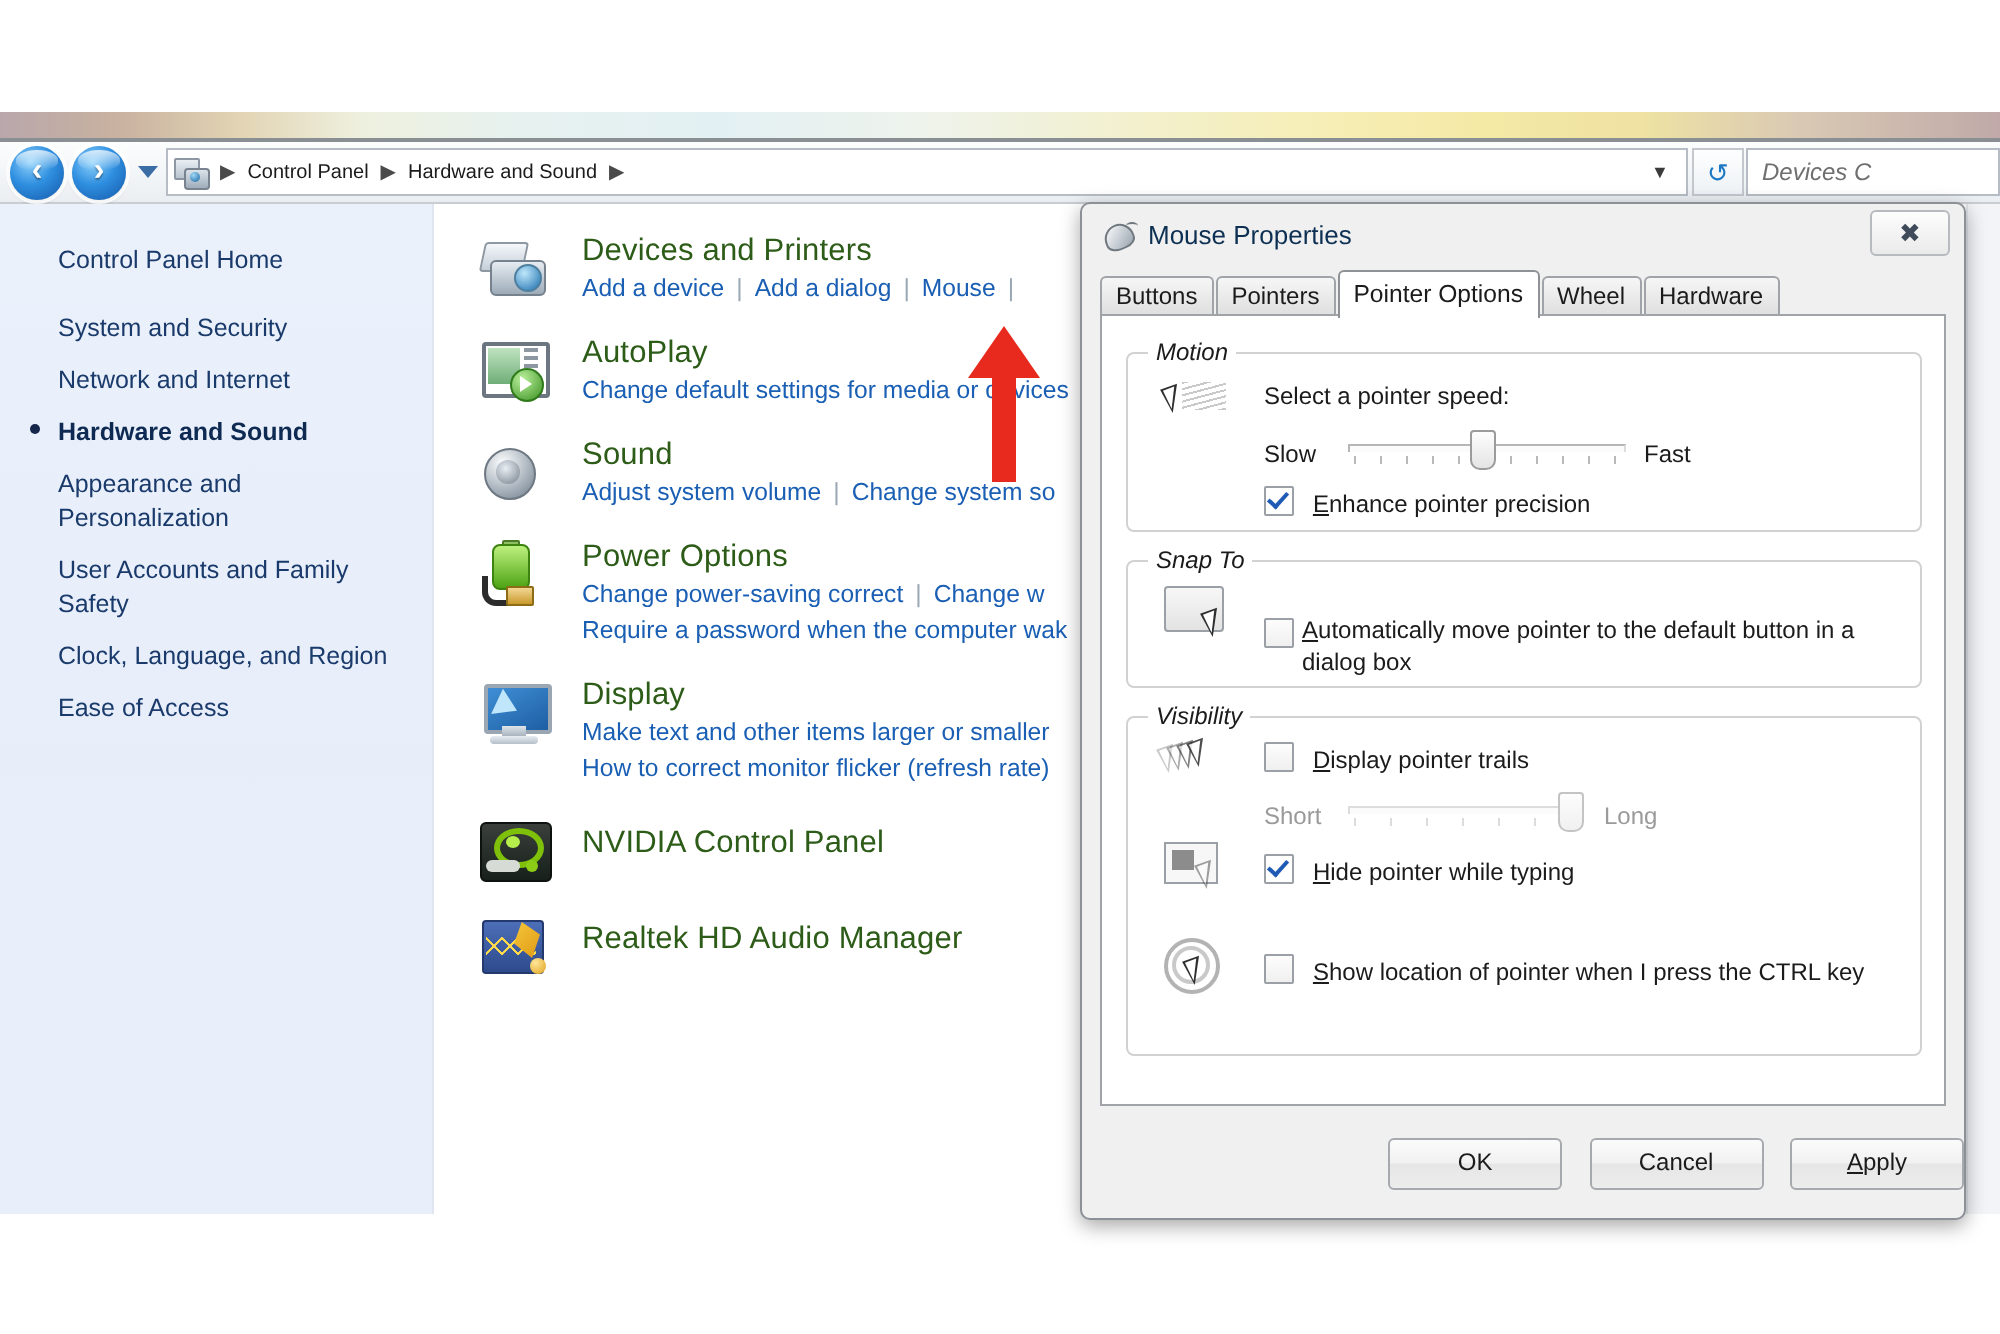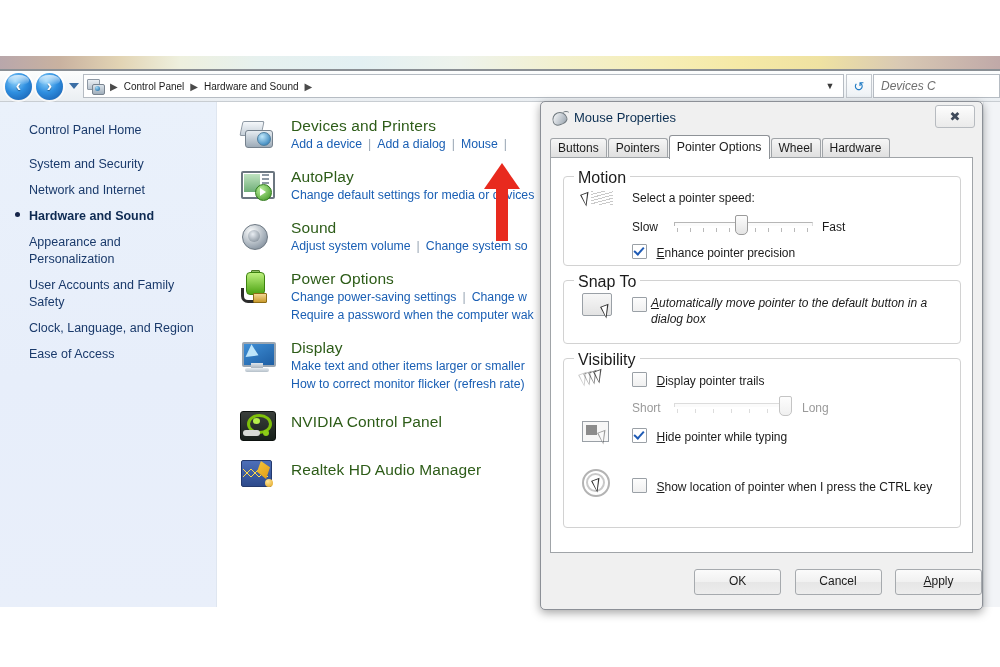--- a/index.html
+++ b/index.html
@@ -222,21 +222,21 @@
   .tabpanel {
     position:absolute; left:9px; top:55px; width:421px; height:394px;
     background:#fff; border:1px solid #a0a4a8;
   }
 
   .group {
     position:absolute; border:1px solid #d2d2d2; border-radius:4px;
   }
   .group > .legend {
     position:absolute; left:10px; top:-8px; background:#fff;
-    padding:0 4px; font-size:16px; color:#1b1b1b;
+    padding:0 4px; font-size:12px; color:#1b1b1b;font-style:italic;
   }
   .g-motion { left:12px; top:18px; width:396px; height:88px; }
   .g-snap   { left:12px; top:122px; width:396px; height:62px; }
   .g-vis    { left:12px; top:200px; width:396px; height:168px; }
 
   .lbl { font-size:12px; color:#1b1b1b; }
   .lbl u { text-decoration: underline; }
   .lbl.dis { color:#9a9a9a; }
 
   .cbx {
@@ -433,21 +433,21 @@
           <div class="cat">
             <div class="ico ic-power">
               <div class="b2"></div>
                 <div class="b1"></div>
                 <div class="c1"></div>
                 <div class="c2"></div>
             </div>
             <div class="cat-title">Power Options</div>
             <div class="cat-links">
               <span class="row">
-                <a>Change power-saving settings</a><span class="sep">|</span><a>Change w</a>
+                <a>Change power-saving correct</a><span class="sep">|</span><a>Change w</a>
               </span>
               <span class="row">
                 <a>Require a password when the computer wak</a>
               </span>
             </div>
           </div>
 
           <div class="cat">
             <div class="ico ic-display">
               <div class="d1"></div>
@@ -557,21 +557,21 @@
       </div>
 
       <div class="group g-snap">
         <span class="legend">Snap To</span>
 
         <div style="position:absolute;left:18px;top:12px;width:38px;height:30px;">
           <div class="snap-sq" style="left:0;top:0;"></div>
           <div class="mini-cursor" style="left:20px; top:12px;"></div>
         </div>
 
-        <div style="position:absolute; left:68px; top:14px; width:310px;font-style:italic;">
+        <div style="position:absolute; left:68px; top:26px; width:310px;">
           <span class="cbx off" style="float:left; margin-top:2px;"></span>
           <span class="lbl" style="display:block; margin-left:19px; line-height:16px;"><u>A</u><span id="snap">utomatically move pointer to the default button in a dialog box</span></span>
         </div>
       </div>
 
       <div class="group g-vis">
         <span class="legend">Visibility</span>
 
         <div style="position:absolute;left:16px;top:10px;width:40px;height:28px;">
           <div class="trails-ico">

